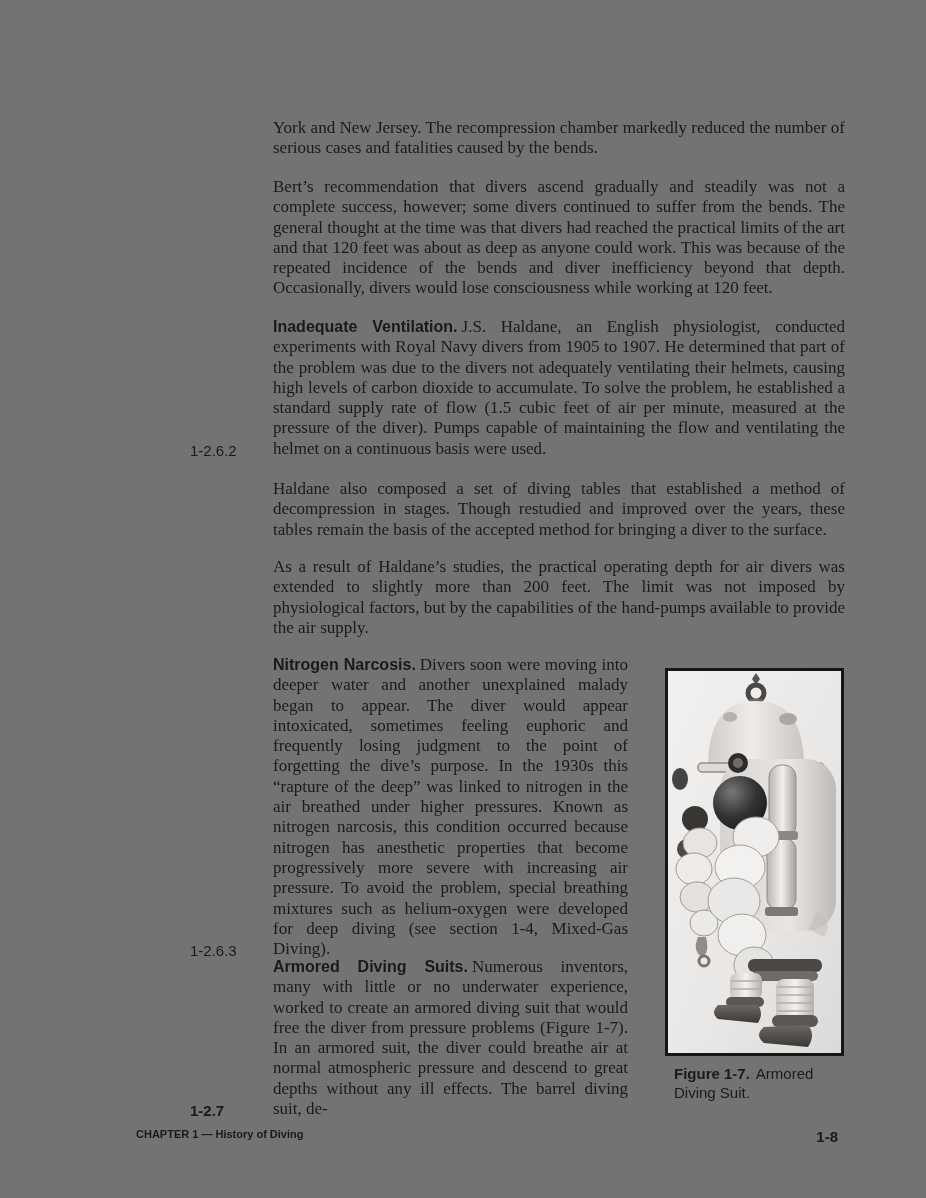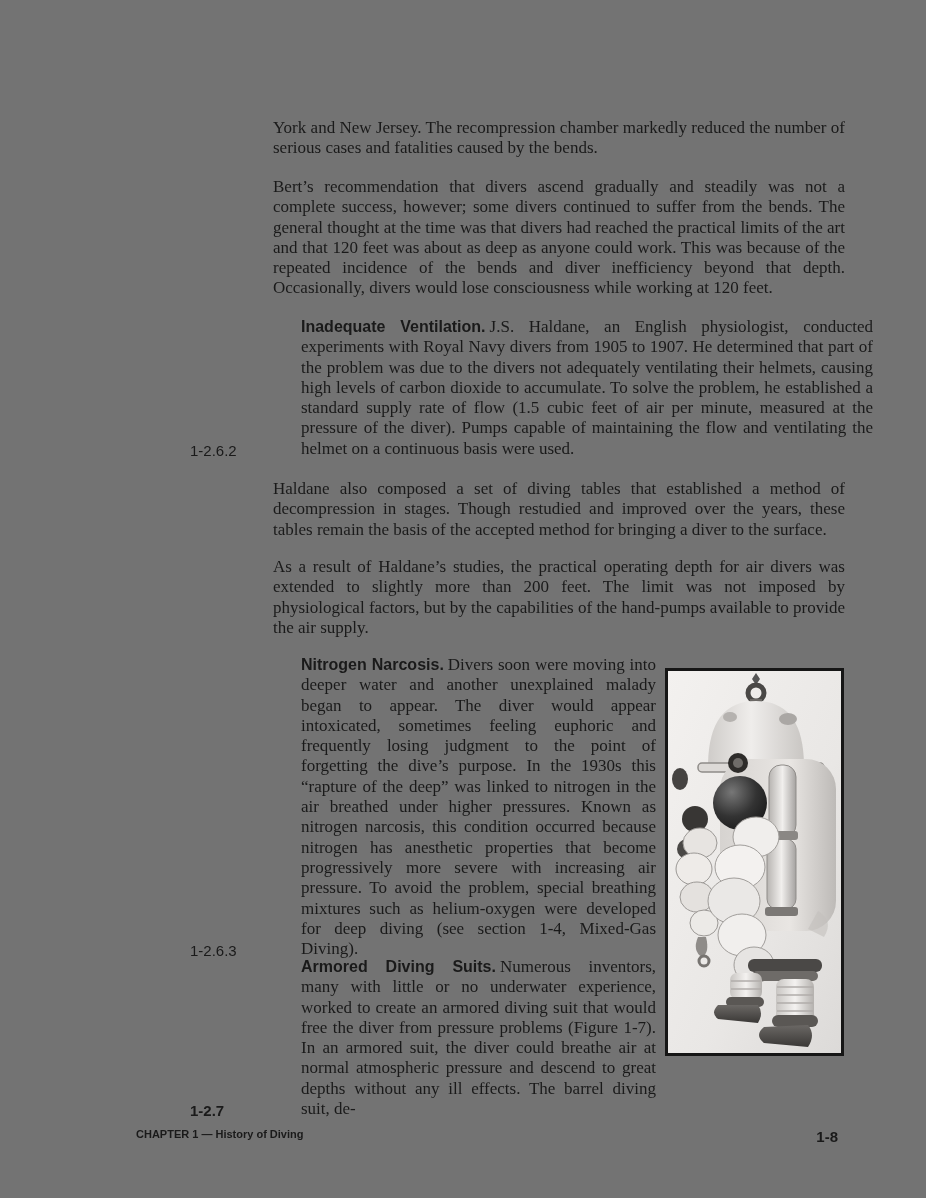--- a/index.html
+++ b/index.html
@@ -37,21 +37,20 @@
     padding-top: 2px;
     color: #1a1a1a;
   }
   .secnum.bold { font-weight: bold; }
   .sectext {
     font-family: "Liberation Serif", "DejaVu Serif", serif;
     font-size: 17px;
     line-height: 20.3px;
     text-align: justify;
     color: #1a1a1a;
-    margin-left: 28px;
   }
   .sectext.wide { width: 572px; }
   .sectext.narrow { width: 355px; }
   .run-head {
     font-family: "Liberation Sans", "DejaVu Sans", sans-serif;
     font-weight: bold;
     font-size: 16px;
     margin-right: 4px;
   }
   .figure-box {
@@ -220,17 +219,18 @@
         <line x1="63" y1="310" x2="93" y2="310"></line>
         <line x1="63" y1="318" x2="93" y2="318"></line>
       </g>
       <rect x="58" y="326" width="38" height="10" rx="5" fill="#5a5754"></rect>
       <path d="M50 334 q-8 8 0 14 l40 4 q6 -10 0 -18 z" fill="url(#bootg)"></path>
 
       <path d="M150 240 q16 10 6 26 l-16 -8 z" fill="#c3c0bd" opacity="0.6"></path>
     </svg>
   </div>
 
+  <div class="figure-caption"><span class="cap-label">Figure 1-7.</span><span>Armored Diving Suit.</span></div>
 
   <div class="footer-left">CHAPTER 1 — History of Diving</div>
   <div class="footer-right">1-8</div>
 
 </div>
 
 </body></html>

